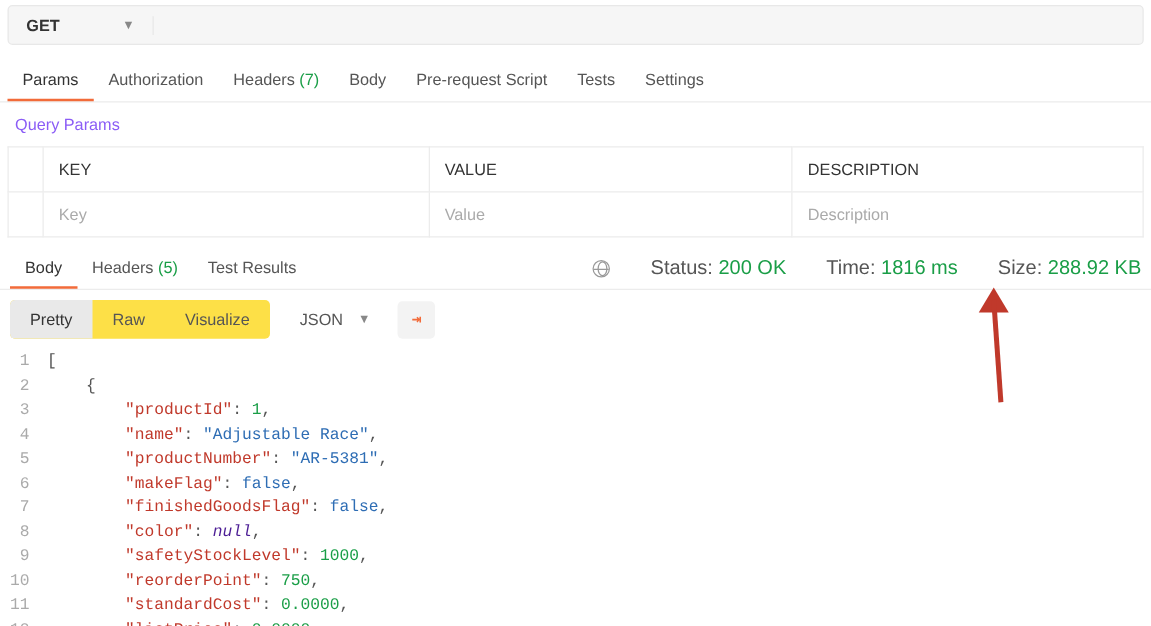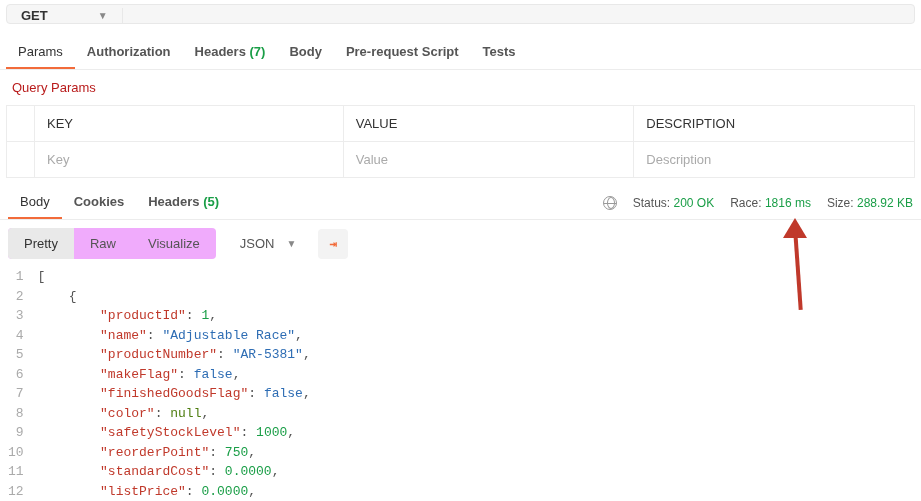--- a/index.html
+++ b/index.html
@@ -1,62 +1,62 @@
 <!DOCTYPE html>
 <html><head>
 <meta charset="utf-8">
 <style>
   * { box-sizing: border-box; margin: 0; padding: 0; }
   body { font-family: -apple-system, BlinkMacSystemFont, "Segoe UI", Arial, sans-serif; font-size: 13px; color: #333; background: #fff; width: 921px; }
   
-  .request-bar { display: flex; align-items: flex-end; margin: 4px 6px; height: 20px; background: #f6f6f6; border: 1px solid #e8e8e8; border-radius: 4px; }
+  .request-bar { display: flex; align-items: center; margin: 4px 6px; height: 32px; background: #f6f6f6; border: 1px solid #e8e8e8; border-radius: 4px; }
   .method-select { display: flex; align-items: center; padding: 0 14px; border-right: 1px solid #e8e8e8; cursor: pointer; gap: 50px; font-weight: 600; }
   .method-select .chev { color: #888; font-size: 10px; }
   .url-input { flex: 1; display: flex; align-items: center; padding: 0 14px; color: #333; }
   
   .tabs { display: flex; align-items: center; gap: 0; padding: 8px 15px 0 6px; border-bottom: 1px solid #ececec; }
-  .tab { padding: 8px 12px; color: #555; cursor: pointer; border-bottom: 2px solid transparent; font-weight: bold; }
+  .tab { padding: 8px 12px; color: #555; cursor: pointer; border-bottom: 2px solid transparent; }
   .tab.active { color: #333; font-weight: 500; border-bottom: 2px solid #f26b3a; }
   .tab .count { color: #1a9e47; }
   
-  .section-title { padding: 10px 12px; color: #b91c1c; font-weight: 500; }
+  .section-title { padding: 10px 12px; color: #8b5cf6; font-weight: 500; }
   
   .qp-table { border-collapse: collapse; width: calc(100% - 12px); margin: 0 6px; }
   .qp-table th, .qp-table td { border: 1px solid #ececec; padding: 10px 12px; text-align: left; font-weight: 500; color: #333; margin-left: 20px; }
   .qp-table th.first { width:28px; padding:0; }
   .qp-table td.placeholder { color: #aaa; font-weight: 400; }
   .qp-table td.first { width:28px; padding:0; }
   
   .resp-tabs-row { display: flex; align-items: center; padding: 8px 8px 0 8px; border-bottom: 1px solid #ececec; }
   .resp-tabs { display: flex; align-items: center; }
-  .resp-status { margin-left: auto; display: flex; align-items: center; gap: 16px; color: #555; font-size: 12px; }
+  .resp-status { margin-left: auto; display: flex; align-items: center; gap: 32px; color: #555; font-size: 16px; }
   .resp-status .green { color: #1a9e47; }
   .globe { width: 14px; height: 14px; border-radius: 50%; border: 1px solid #999; position: relative; }
   .globe:before { content:""; position:absolute; left:50%; top:0; bottom:0; width:6px; margin-left:-3px; border:1px solid #999; border-radius:50%; }
   .globe:after { content:""; position:absolute; top:50%; left:0; right:0; height:0; border-top:1px solid #999; }
   
   .view-toolbar { display: flex; align-items: center; padding: 8px 8px; gap: 4px; }
-  .vt-tabs { display: flex; background: #f0abfc; border-radius: 4px; overflow: hidden; }
+  .vt-tabs { display: flex; background: #fde047; border-radius: 4px; overflow: hidden; }
   .vt-tab { padding: 8px 16px; color: #555; cursor: pointer; }
   .vt-tab.active { background: #e9e9e9; color: #333; }
   .format-select { display: flex; align-items: center; gap: 12px; padding: 6px 12px; color: #555; cursor: pointer; margin-left: 8px; justify-content: flex-end; }
   .format-select .chev { font-size: 10px; color: #888; }
   .wrap-btn { margin-left: 6px; width: 30px; height: 30px; display: flex; align-items:center; justify-content:center; border-radius:4px; background:#f3f3f3; color:#f26b3a; cursor:pointer; font-family: monospace; font-size: 13px; font-weight:600; }
   
   .code-area { display: flex; padding: 0 8px 8px 8px; font-family: Consolas, "Courier New", monospace; font-size: 13px; line-height: 1.5; }
   .gutter { text-align: right; color: #aaa; padding-right: 14px; user-select:none; }
   .gutter div { height: 19.5px; }
   .code { white-space: pre; }
   .code div { height: 19.5px; }
   .punc { color: #555; }
   .key { color: #c0392b; }
   .num { color: #1a9e47; }
   .str { color: #2e6db4; }
   .bool { color: #2e6db4; }
-  .null { color: #4d7c0f; }
+  .null { color: #4c1d95; font-style: italic; }
   
   .arrow { position: absolute; width: 40px; height: 100px; pointer-events: none; }
   .arrow-line { position:absolute; left: 18px; top: 10px; width: 4px; height: 82px; background: #c0392b; transform: rotate(-4deg); transform-origin: top center; }
   .arrow-head { position:absolute; left: 8px; top: 0; width:0; height:0; border-left:12px solid transparent; border-right:12px solid transparent; border-bottom:20px solid #c0392b; }
 
   .resp-wrap { position: relative; }
 </style>
 </head>
 <body>
 
@@ -70,20 +70,21 @@
 <div class="tabs">
   <div class="tab active">Params</div>
   <div class="tab">Authorization</div>
   <div class="tab">
     <span>Headers</span>
     <span class="count">(7)</span>
   </div>
   <div class="tab">Body</div>
   <div class="tab">Pre-request Script</div>
   <div class="tab">Tests</div>
+  <div class="tab">Settings</div>
 </div>
 
 <div class="section-title">Query Params</div>
 
 <table class="qp-table">
   <thead>
     <tr>
       <th class="first"></th>
       <th style="width:34%">KEY</th>
       <th style="width:32%">VALUE</th>
@@ -97,34 +98,34 @@
       <td class="placeholder">Value</td>
       <td class="placeholder">Description</td>
     </tr>
   </tbody>
 </table>
 
 <div class="resp-wrap">
 <div class="resp-tabs-row">
   <div class="resp-tabs">
     <div class="tab active">Body</div>
-    <div class="tab">Cookies</div>
     <div class="tab">
       <span>Headers</span>
       <span class="count">(5)</span>
     </div>
+    <div class="tab">Test Results</div>
   </div>
   <div class="resp-status">
     <div class="globe"></div>
     <span>
       <span>Status:</span>
       <span class="green">200 OK</span>
     </span>
     <span>
-      <span>Race:</span>
+      <span>Time:</span>
       <span class="green">1816 ms</span>
     </span>
     <span>
       <span>Size:</span>
       <span class="green">288.92 KB</span>
     </span>
   </div>
 </div>
 
 <div class="view-toolbar">

